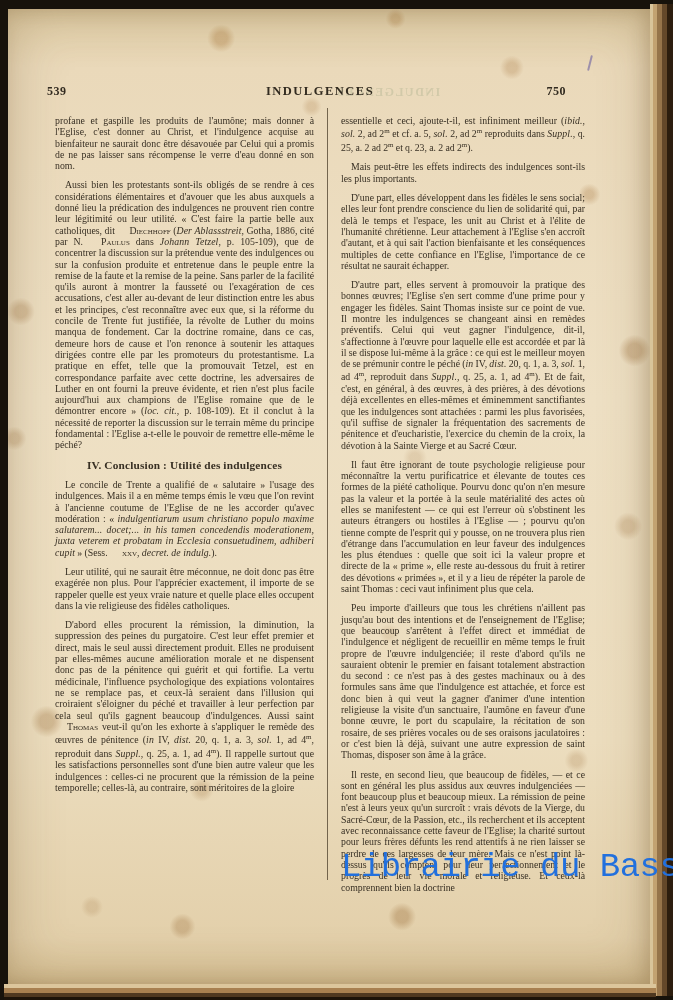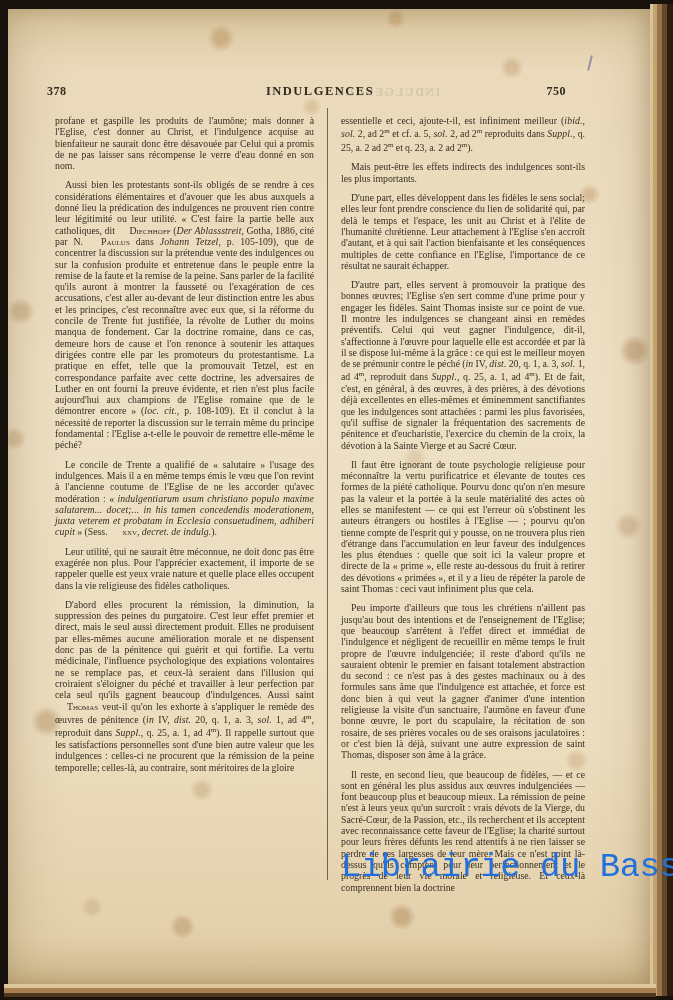--- a/index.html
+++ b/index.html
@@ -80,28 +80,29 @@
 <div class="scan">
   <div class="paper"></div>
   <div class="edge-right"></div>
   <div class="edge-bottom"></div>
 
   <div class="bleed-title">INDULGENCES</div>
   <div class="pen-mark"></div>
 
   <div class="text-block">
     <div class="running-head">
-      <span class="pagenum left">378</span>
+      <span class="pagenum left">539</span>
       <span class="head-title">INDULGENCES</span>
       <span class="pagenum right">750</span>
     </div>
     <div class="columns">
       <div class="col col-left">
           <p class="noindent">profane et gaspille les produits de l'aumône; mais donner à l'Eglise, c'est donner au Christ, et l'indulgence acquise au bienfaiteur ne saurait donc être désavouée par Celui qui a promis de ne pas laisser sans récompense le verre d'eau donné en son nom.</p>
           <p>Aussi bien les protestants sont-ils obligés de se rendre à ces considérations élémentaires et d'avouer que les abus auxquels a donné lieu la prédication des indulgences ne prouvent rien contre leur légitimité ou leur utilité. « C'est faire la partie belle aux catholiques, dit <span class="sc">Diechhoff</span> (<i>Der Ablassstreit</i>, Gotha, 1886, cité par N. <span class="sc">Paulus</span> dans <i>Johann Tetzel</i>, p. 105-109), que de concentrer la discussion sur la prétendue vente des indulgences ou sur la confusion produite et entretenue dans le peuple entre la remise de la faute et la remise de la peine. Sans parler de la facilité qu'ils auront à montrer la fausseté ou l'exagération de ces accusations, c'est aller au-devant de leur distinction entre les abus et les principes, c'est reconnaître avec eux que, si la réforme du concile de Trente fut justifiée, la révolte de Luther du moins manqua de fondement. Car la doctrine romaine, dans ce cas, demeure hors de cause et l'on renonce à soutenir les attaques dirigées contre elle par les promoteurs du protestantisme. La pratique en effet, telle que la promouvait Tetzel, est en correspondance parfaite avec cette doctrine, les adversaires de Luther en ont fourni la preuve évidente, et rien n'est plus facile aujourd'hui aux champions de l'Eglise romaine que de le démontrer encore » (<i>loc. cit.</i>, p. 108-109). Et il conclut à la nécessité de reporter la discussion sur le terrain même du principe fondamental : l'Eglise a-t-elle le pouvoir de remettre elle-même le péché?</p>
+          <div class="section-heading">IV. Conclusion : Utilité des indulgences</div>
           <p>Le concile de Trente a qualifié de « salutaire » l'usage des indulgences. Mais il a en même temps émis le vœu que l'on revint à l'ancienne coutume de l'Eglise de ne les accorder qu'avec modération : « <i>indulgentiarum usum christiano populo maxime salutarem... docet;... in his tamen concedendis moderationem, juxta veterem et probatam in Ecclesia consuetudinem, adhiberi cupit</i> » (Sess. <span class="sc">xxv</span>, <i>decret. de indulg.</i>).</p>
           <p>Leur utilité, qui ne saurait être méconnue, ne doit donc pas être exagérée non plus. Pour l'apprécier exactement, il importe de se rappeler quelle est yeux vraie nature et quelle place elles occupent dans la vie religieuse des fidèles catholiques.</p>
           <p>D'abord elles procurent la rémission, la diminution, la suppression des peines du purgatoire. C'est leur effet premier et direct, mais le seul aussi directement produit. Elles ne produisent par elles-mêmes aucune amélioration morale et ne dispensent donc pas de la pénitence qui guérit et qui fortifie. La vertu médicinale, l'influence psychologique des expiations volontaires ne se remplace pas, et ceux-là seraient dans l'illusion qui croiraient s'éloigner du péché et travailler à leur perfection par cela seul qu'ils gagnent beaucoup d'indulgences. Aussi saint <span class="sc">Thomas</span> veut-il qu'on les exhorte à s'appliquer le remède des œuvres de pénitence (<i>in</i> IV, <i>dist.</i> 20, q. 1, a. 3, <i>sol.</i> 1, ad 4<sup>m</sup>, reproduit dans <i>Suppl.</i>, q. 25, a. 1, ad 4<sup>m</sup>). Il rappelle surtout que les satisfactions personnelles sont d'une bien autre valeur que les indulgences : celles-ci ne procurent que la rémission de la peine temporelle; celles-là, au contraire, sont méritoires de la gloire</p>
         </div>
       <div class="col-gap"></div>
       <div class="col col-right">
           <p class="noindent">essentielle et ceci, ajoute-t-il, est infiniment meilleur (<i>ibid.</i>, <i>sol.</i> 2, ad 2<sup>m</sup> et cf. a. 5, <i>sol.</i> 2, ad 2<sup>m</sup> reproduits dans <i>Suppl.</i>, q. 25, a. 2 ad 2<sup>m</sup> et q. 23, a. 2 ad 2<sup>m</sup>).</p>
           <p>Mais peut-être les effets indirects des indulgences sont-ils les plus importants.</p>
           <p>D'une part, elles développent dans les fidèles le sens social; elles leur font prendre conscience du lien de solidarité qui, par delà le temps et l'espace, les unit au Christ et à l'élite de l'humanité chrétienne. Leur attachement à l'Eglise s'en accroît d'autant, et à qui sait l'action bienfaisante et les conséquences multiples de cette confiance en l'Eglise, l'importance de ce résultat ne saurait échapper.</p>
           <p>D'autre part, elles servent à promouvoir la pratique des bonnes œuvres; l'Eglise s'en sert comme d'une prime pour y engager les fidèles. Saint Thomas insiste sur ce point de vue. Il montre les indulgences se changeant ainsi en remèdes préventifs. Celui qui veut gagner l'indulgence, dit-il, s'affectionne à l'œuvre pour laquelle elle est accordée et par là il se dispose lui-même à la grâce : ce qui est le meilleur moyen de se prémunir contre le péché (<i>in</i> IV, <i>dist.</i> 20, q. 1, a. 3, <i>sol.</i> 1, ad 4<sup>m</sup>, reproduit dans <i>Suppl.</i>, q. 25, a. 1, ad 4<sup>m</sup>). Et de fait, c'est, en général, à des œuvres, à des prières, à des dévotions déjà excellentes en elles-mêmes et éminemment sanctifiantes que les indulgences sont attachées : parmi les plus favorisées, qu'il suffise de signaler la fréquentation des sacrements de pénitence et d'eucharistie, l'exercice du chemin de la croix, la dévotion à la Sainte Vierge et au Sacré Cœur.</p>

